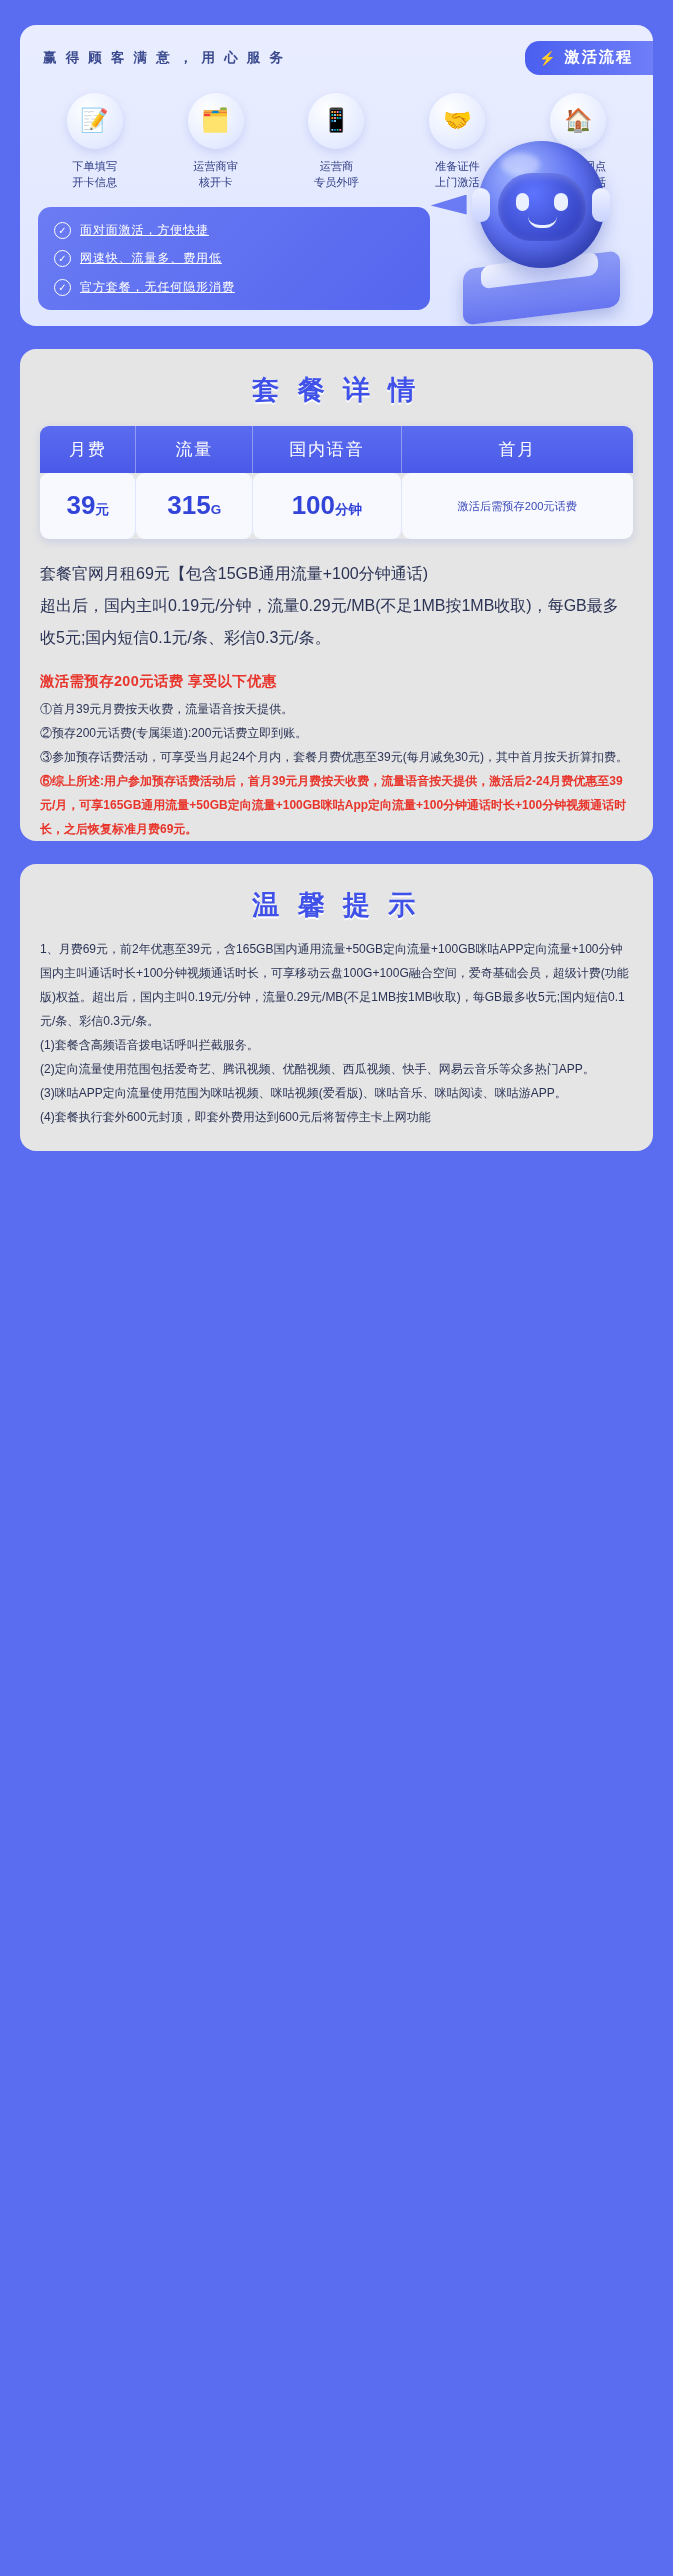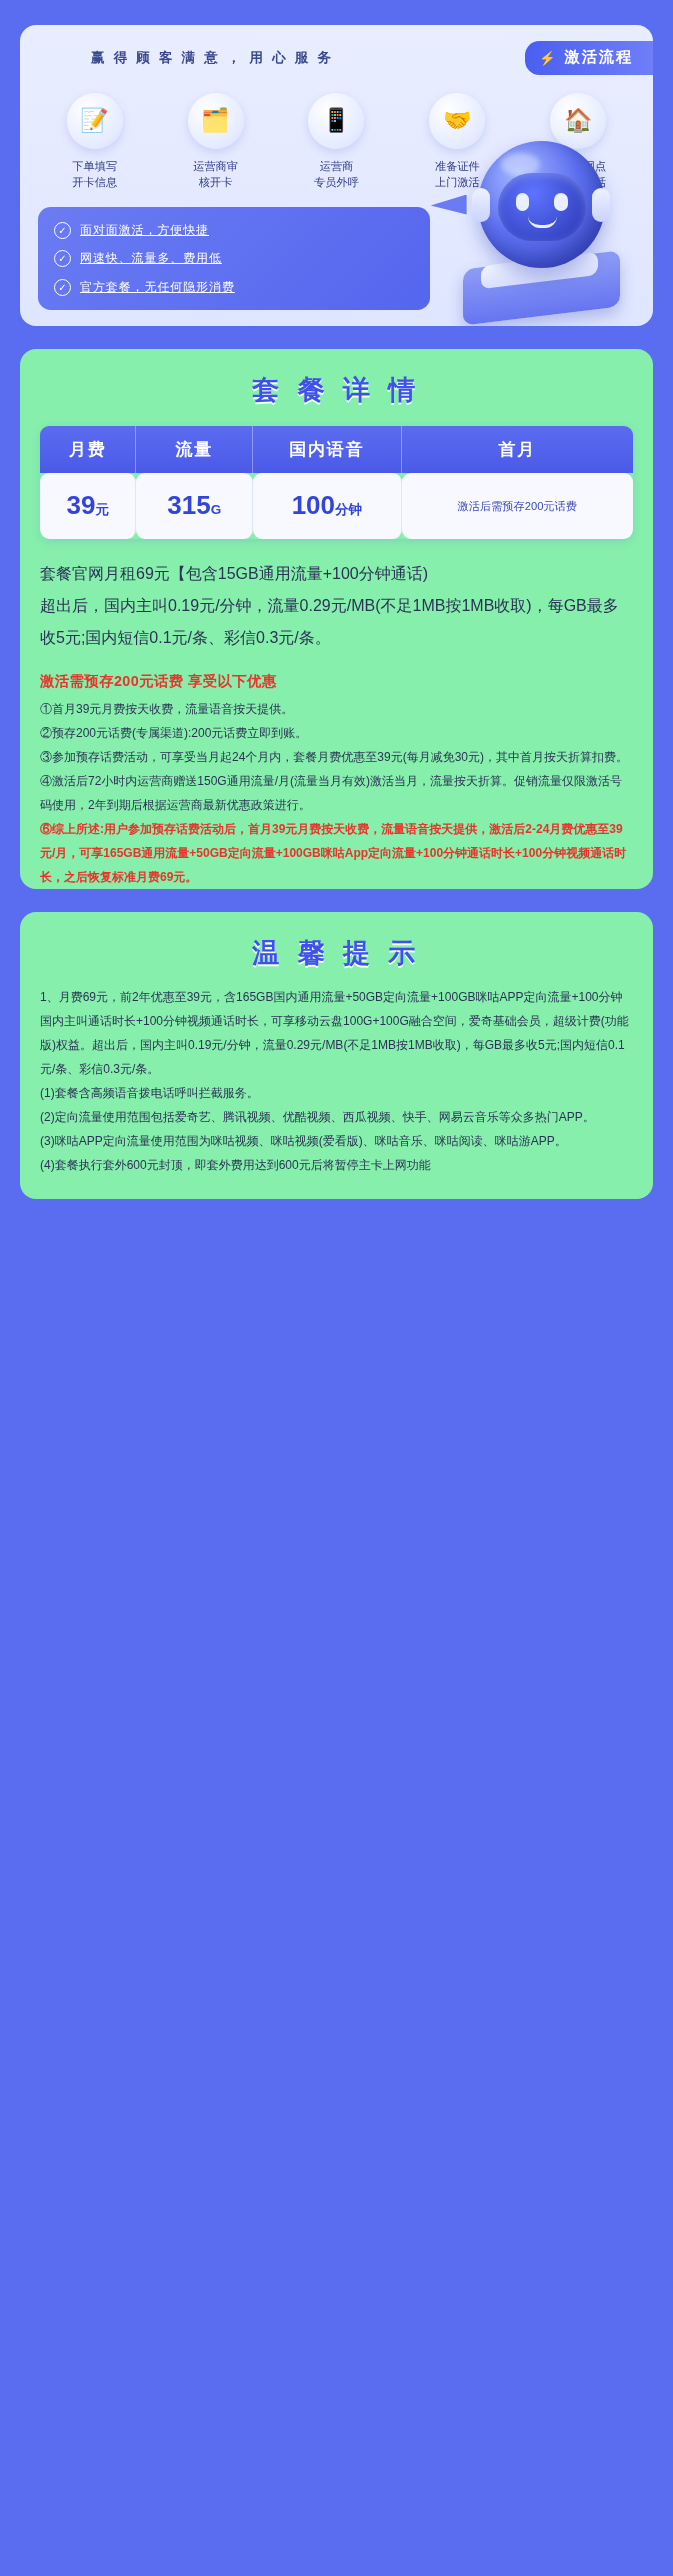--- a/index.html
+++ b/index.html
@@ -6,35 +6,35 @@
   body {
     width: 673px;
     background: #5a6df0;
     font-family: "Liberation Sans", sans-serif;
     -webkit-font-smoothing: antialiased;
   }
   .page { width: 673px; padding: 25px 20px 36px; }
 
   
   .card {
-    background: #86efac;
+    background: #e5e5e5;
     border-radius: 16px;
     margin-bottom: 23px;
     overflow: hidden;
     position: relative;
   }
 
   
   .flow-card { padding: 0 0 16px; background: linear-gradient(180deg,#e9edff 0%, #dfe6ff 100%); }
   .flow-head {
     display: flex; align-items: center; justify-content: space-between;
     padding: 16px 0 9px 23px;
   }
   .flow-head-left {
-    font-size: 13.5px; color: #3b4a8f; letter-spacing: 2.7px; font-weight: bold; margin-left: 48px;
+    font-size: 13.5px; color: #3b4a8f; letter-spacing: 2.7px; font-weight: bold;
   }
   .flow-head-right {
     background: linear-gradient(90deg,#4a5ff0,#6f7ef8);
     color: #fff; font-size: 15.3px; font-weight: bold; letter-spacing: 1.8px;
     padding: 6.3px 20px 6.3px 14.4px;
     border-radius: 14.4px 0 0 14.4px;
     display: flex; align-items: center; gap: 6.3px;
   }
   .flow-head-right .bolt { font-size: 13.5px; }
 
@@ -129,21 +129,21 @@
   
   .plan-wrap { padding: 0 20px 7.2px; }
   .plan-table {
     width: 100%; border-collapse: separate; border-spacing: 0;
     border-radius: 9px; overflow: hidden;
     margin-top: 12.6px;
     box-shadow: 0 2.7px 9px rgba(90,110,220,.18);
   }
   .plan-table th {
     background: linear-gradient(180deg,#5b6cf0,#4a5ae8);
-    color: #fff; font-size: 17px; font-weight: bold; letter-spacing: 1.8px;
+    color: #fff; font-size: 17px; font-weight: normal; letter-spacing: 1.8px;
     padding: 11.7px 3.6px;
     border-right: 0.9px solid rgba(255,255,255,.35);
   }
   .plan-table th:last-child { border-right: none; }
   .plan-table td {
     background: #f7f9ff;
     text-align: center; padding: 14.4px 5.4px;
     border-right: 0.9px solid #dfe5ff;
     vertical-align: middle;
     height: 66px;
@@ -293,21 +293,20 @@
       <p>套餐官网月租69元【包含15GB通用流量+100分钟通话)</p>
       <p>超出后，国内主叫0.19元/分钟，流量0.29元/MB(不足1MB按1MB收取)，每GB最多收5元;国内短信0.1元/条、彩信0.3元/条。</p>
     </div>
 
     <div class="deposit-title">激活需预存200元话费 享受以下优惠</div>
 
     <div class="terms">
       <p>①首月39元月费按天收费，流量语音按天提供。</p>
       <p>②预存200元话费(专属渠道):200元话费立即到账。</p>
       <p>③参加预存话费活动，可享受当月起24个月内，套餐月费优惠至39元(每月减免30元)，其中首月按天折算扣费。</p>
-      <p>④激活后72小时内运营商赠送150G通用流量/月(流量当月有效)激活当月，流量按天折算。促销流量仅限激活号码使用，2年到期后根据运营商最新优惠政策进行。</p>
       <p class="red">⑥综上所述:用户参加预存话费活动后，首月39元月费按天收费，流量语音按天提供，激活后2-24月费优惠至39元/月，可享165GB通用流量+50GB定向流量+100GB咪咕App定向流量+100分钟通话时长+100分钟视频通话时长，之后恢复标准月费69元。</p>
     </div>
   </section>
 
   <section class="card">
     <div class="sec-title">
       <span>温 馨 提 示</span>
     </div>
     <div class="tips">
       <p class="gap">1、月费69元，前2年优惠至39元，含165GB国内通用流量+50GB定向流量+100GB咪咕APP定向流量+100分钟国内主叫通话时长+100分钟视频通话时长，可享移动云盘100G+100G融合空间，爱奇基础会员，超级计费(功能版)权益。超出后，国内主叫0.19元/分钟，流量0.29元/MB(不足1MB按1MB收取)，每GB最多收5元;国内短信0.1元/条、彩信0.3元/条。</p>

